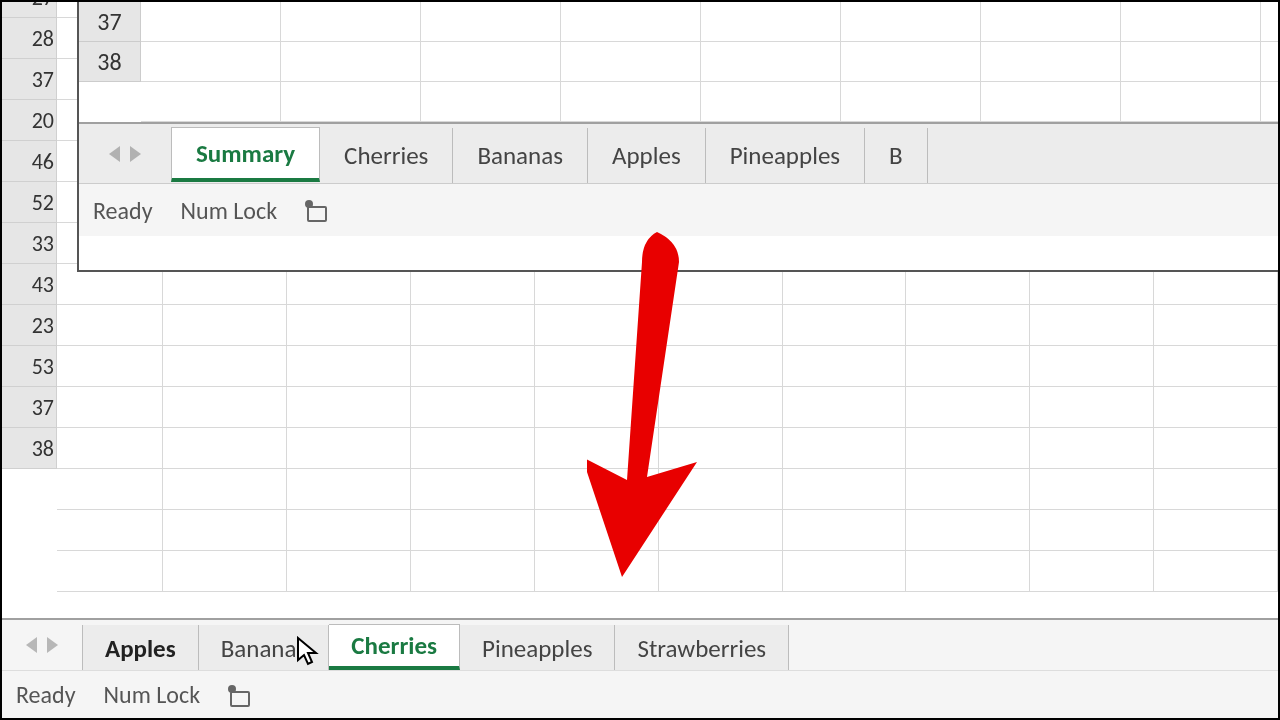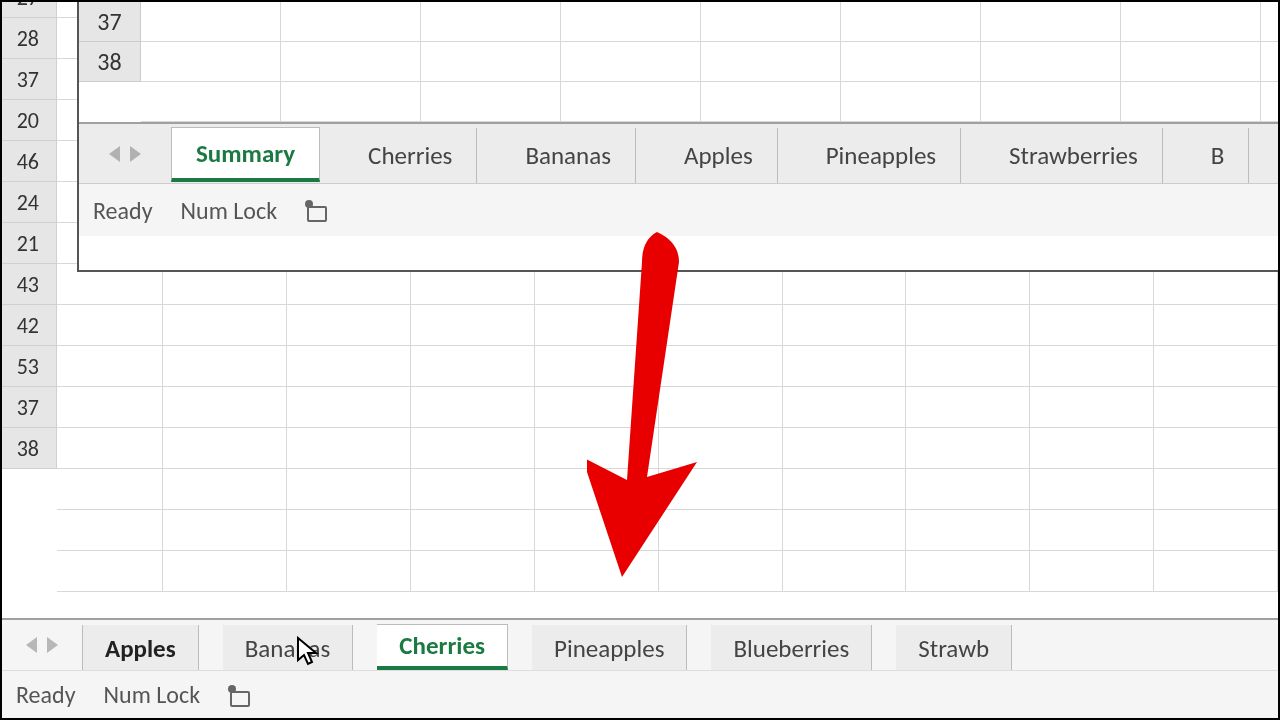--- a/index.html
+++ b/index.html
@@ -26,21 +26,21 @@
   .main-rowhdr {
     height: 41px;
     border-bottom: 1px solid #d0d0d0;
     border-right: 1px solid #d0d0d0;
     background: #e6e6e6;
     font-size: 22px;
     color: #333;
     display: flex;
     align-items: center;
     justify-content: flex-end;
-    padding-right: 17px;
+    padding-right: 2px;
   }
   .main-grid {
     position: absolute;
     left: 55px; right: 0;
     top: -25px; bottom: 0;
   }
   .main-row {
     height: 41px;
     border-bottom: 1px solid #d8d8d8;
     display: flex;
@@ -157,21 +157,20 @@
     border-bottom: 8px solid transparent;
     opacity: .35;
   }
   .nav-arrow.left  { border-right: 11px solid #444; }
   .nav-arrow.right { border-left: 11px solid #444; }
   .tabs {
     display: flex;
     align-items: stretch;
     height: 100%;
     flex: 1;
-    gap: 24px;
   }
   .tab {
     padding: 0 24px;
     font-size: 25px;
     color: #444;
     display: flex;
     align-items: center;
     border-right: 1px solid #bcbcbc;
     background: #ececec;
     white-space: nowrap;
@@ -234,24 +233,24 @@
 <body>
 
 <div class="main-sheet">
 
   <div class="main-rowhdrs">
     <div class="main-rowhdr">27</div>
     <div class="main-rowhdr">28</div>
     <div class="main-rowhdr">37</div>
     <div class="main-rowhdr">20</div>
     <div class="main-rowhdr">46</div>
-    <div class="main-rowhdr">24</div>
-    <div class="main-rowhdr">21</div>
+    <div class="main-rowhdr">52</div>
+    <div class="main-rowhdr">33</div>
     <div class="main-rowhdr">43</div>
-    <div class="main-rowhdr">42</div>
+    <div class="main-rowhdr">23</div>
     <div class="main-rowhdr">53</div>
     <div class="main-rowhdr">37</div>
     <div class="main-rowhdr">38</div>
   </div>
 
   <div class="main-grid">
 
     <div class="main-row">
         <div class="main-cell c0"></div>
         <div class="main-cell cx"></div>
@@ -438,22 +437,21 @@
 <div class="lower-tabstrip">
   <div class="nav-arrows">
     <div class="nav-arrow left"></div>
     <div class="nav-arrow right"></div>
   </div>
   <div class="tabs">
     <div class="tab first bold">Apples</div>
     <div class="tab">Bananas</div>
     <div class="tab active">Cherries</div>
     <div class="tab">Pineapples</div>
-    <div class="tab">Blueberries</div>
-    <div class="tab">Strawb</div>
+    <div class="tab">Strawberries</div>
   </div>
 </div>
 
 <div class="lower-status">
   <span>Ready</span>
   <span>Num Lock</span>
   <span class="rec-icon"></span>
 </div>
 
 <div class="inset">
@@ -511,21 +509,20 @@
     <div class="nav-arrows" style="padding:0 30px;">
       <div class="nav-arrow left"></div>
       <div class="nav-arrow right"></div>
     </div>
     <div class="tabs" style="height:55px;">
       <div class="tab first active">Summary</div>
       <div class="tab">Cherries</div>
       <div class="tab">Bananas</div>
       <div class="tab">Apples</div>
       <div class="tab">Pineapples</div>
-      <div class="tab">Strawberries</div>
       <div class="tab">B</div>
     </div>
   </div>
 
   <div class="inset-status">
     <span>Ready</span>
     <span>Num Lock</span>
     <span class="rec-icon"></span>
   </div>
 </div>

